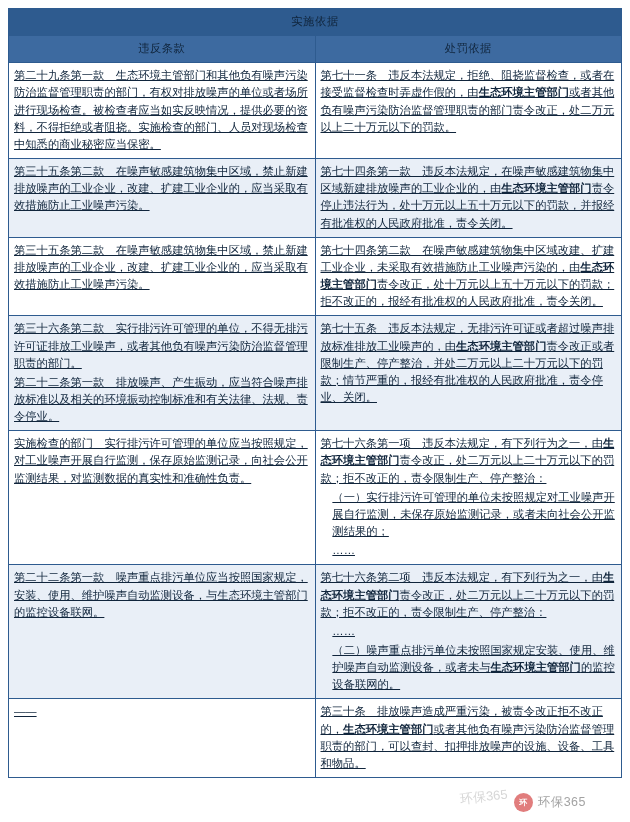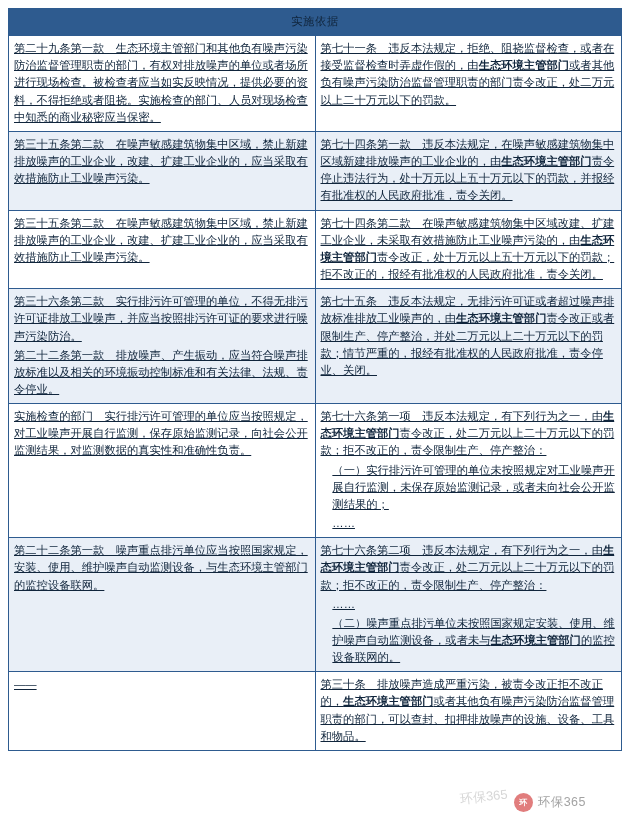--- a/index.html
+++ b/index.html
@@ -109,20 +109,24 @@
 </style>
 </head>
 <body>
 
 <div class="doc">
   <table class="tbl">
     <thead>
       <tr>
         <th class="hdr-main" colspan="2">实施依据</th>
       </tr>
+      <tr>
+        <th class="hdr-sub" style="width:50%">违反条款</th>
+        <th class="hdr-sub" style="width:50%">处罚依据</th>
+      </tr>
     </thead>
     <tbody id="tbody">
         <tr class="row-plain">
           <td>
             <div class="para">第二十九条第一款　生态环境主管部门和其他负有噪声污染防治监督管理职责的部门，有权对排放噪声的单位或者场所进行现场检查。被检查者应当如实反映情况，提供必要的资料，不得拒绝或者阻挠。实施检查的部门、人员对现场检查中知悉的商业秘密应当保密。</div>
           </td>
           <td>
             <div class="para">第七十一条　违反本法规定，拒绝、阻挠监督检查，或者在接受监督检查时弄虚作假的，由<b>生态环境主管部门</b>或者其他负有噪声污染防治监督管理职责的部门责令改正，处二万元以上二十万元以下的罚款。</div>
           </td>
         </tr>
@@ -137,21 +141,21 @@
         <tr class="row-plain">
           <td>
             <div class="para">第三十五条第二款　在噪声敏感建筑物集中区域，禁止新建排放噪声的工业企业，改建、扩建工业企业的，应当采取有效措施防止工业噪声污染。</div>
           </td>
           <td>
             <div class="para">第七十四条第二款　在噪声敏感建筑物集中区域改建、扩建工业企业，未采取有效措施防止工业噪声污染的，由<b>生态环境主管部门</b>责令改正，处十万元以上五十万元以下的罚款；拒不改正的，报经有批准权的人民政府批准，责令关闭。</div>
           </td>
         </tr>
         <tr class="row-alt">
           <td>
-            <div class="para">第三十六条第二款　实行排污许可管理的单位，不得无排污许可证排放工业噪声，并应当按照排污许可证的要求进行噪声污染防治。</div>
+            <div class="para">第三十六条第二款　实行排污许可管理的单位，不得无排污许可证排放工业噪声，或者其他负有噪声污染防治监督管理职责的部门。</div>
             <div class="para">第二十二条第一款　排放噪声、产生振动，应当符合噪声排放标准以及相关的环境振动控制标准和有关法律、法规、责令停业。</div>
           </td>
           <td>
             <div class="para">第七十五条　违反本法规定，无排污许可证或者超过噪声排放标准排放工业噪声的，由<b>生态环境主管部门</b>责令改正或者限制生产、停产整治，并处二万元以上二十万元以下的罚款；情节严重的，报经有批准权的人民政府批准，责令停业、关闭。</div>
           </td>
         </tr>
         <tr class="row-plain">
           <td>
             <div class="para">实施检查的部门　实行排污许可管理的单位应当按照规定，对工业噪声开展自行监测，保存原始监测记录，向社会公开监测结果，对监测数据的真实性和准确性负责。</div>
           </td>

